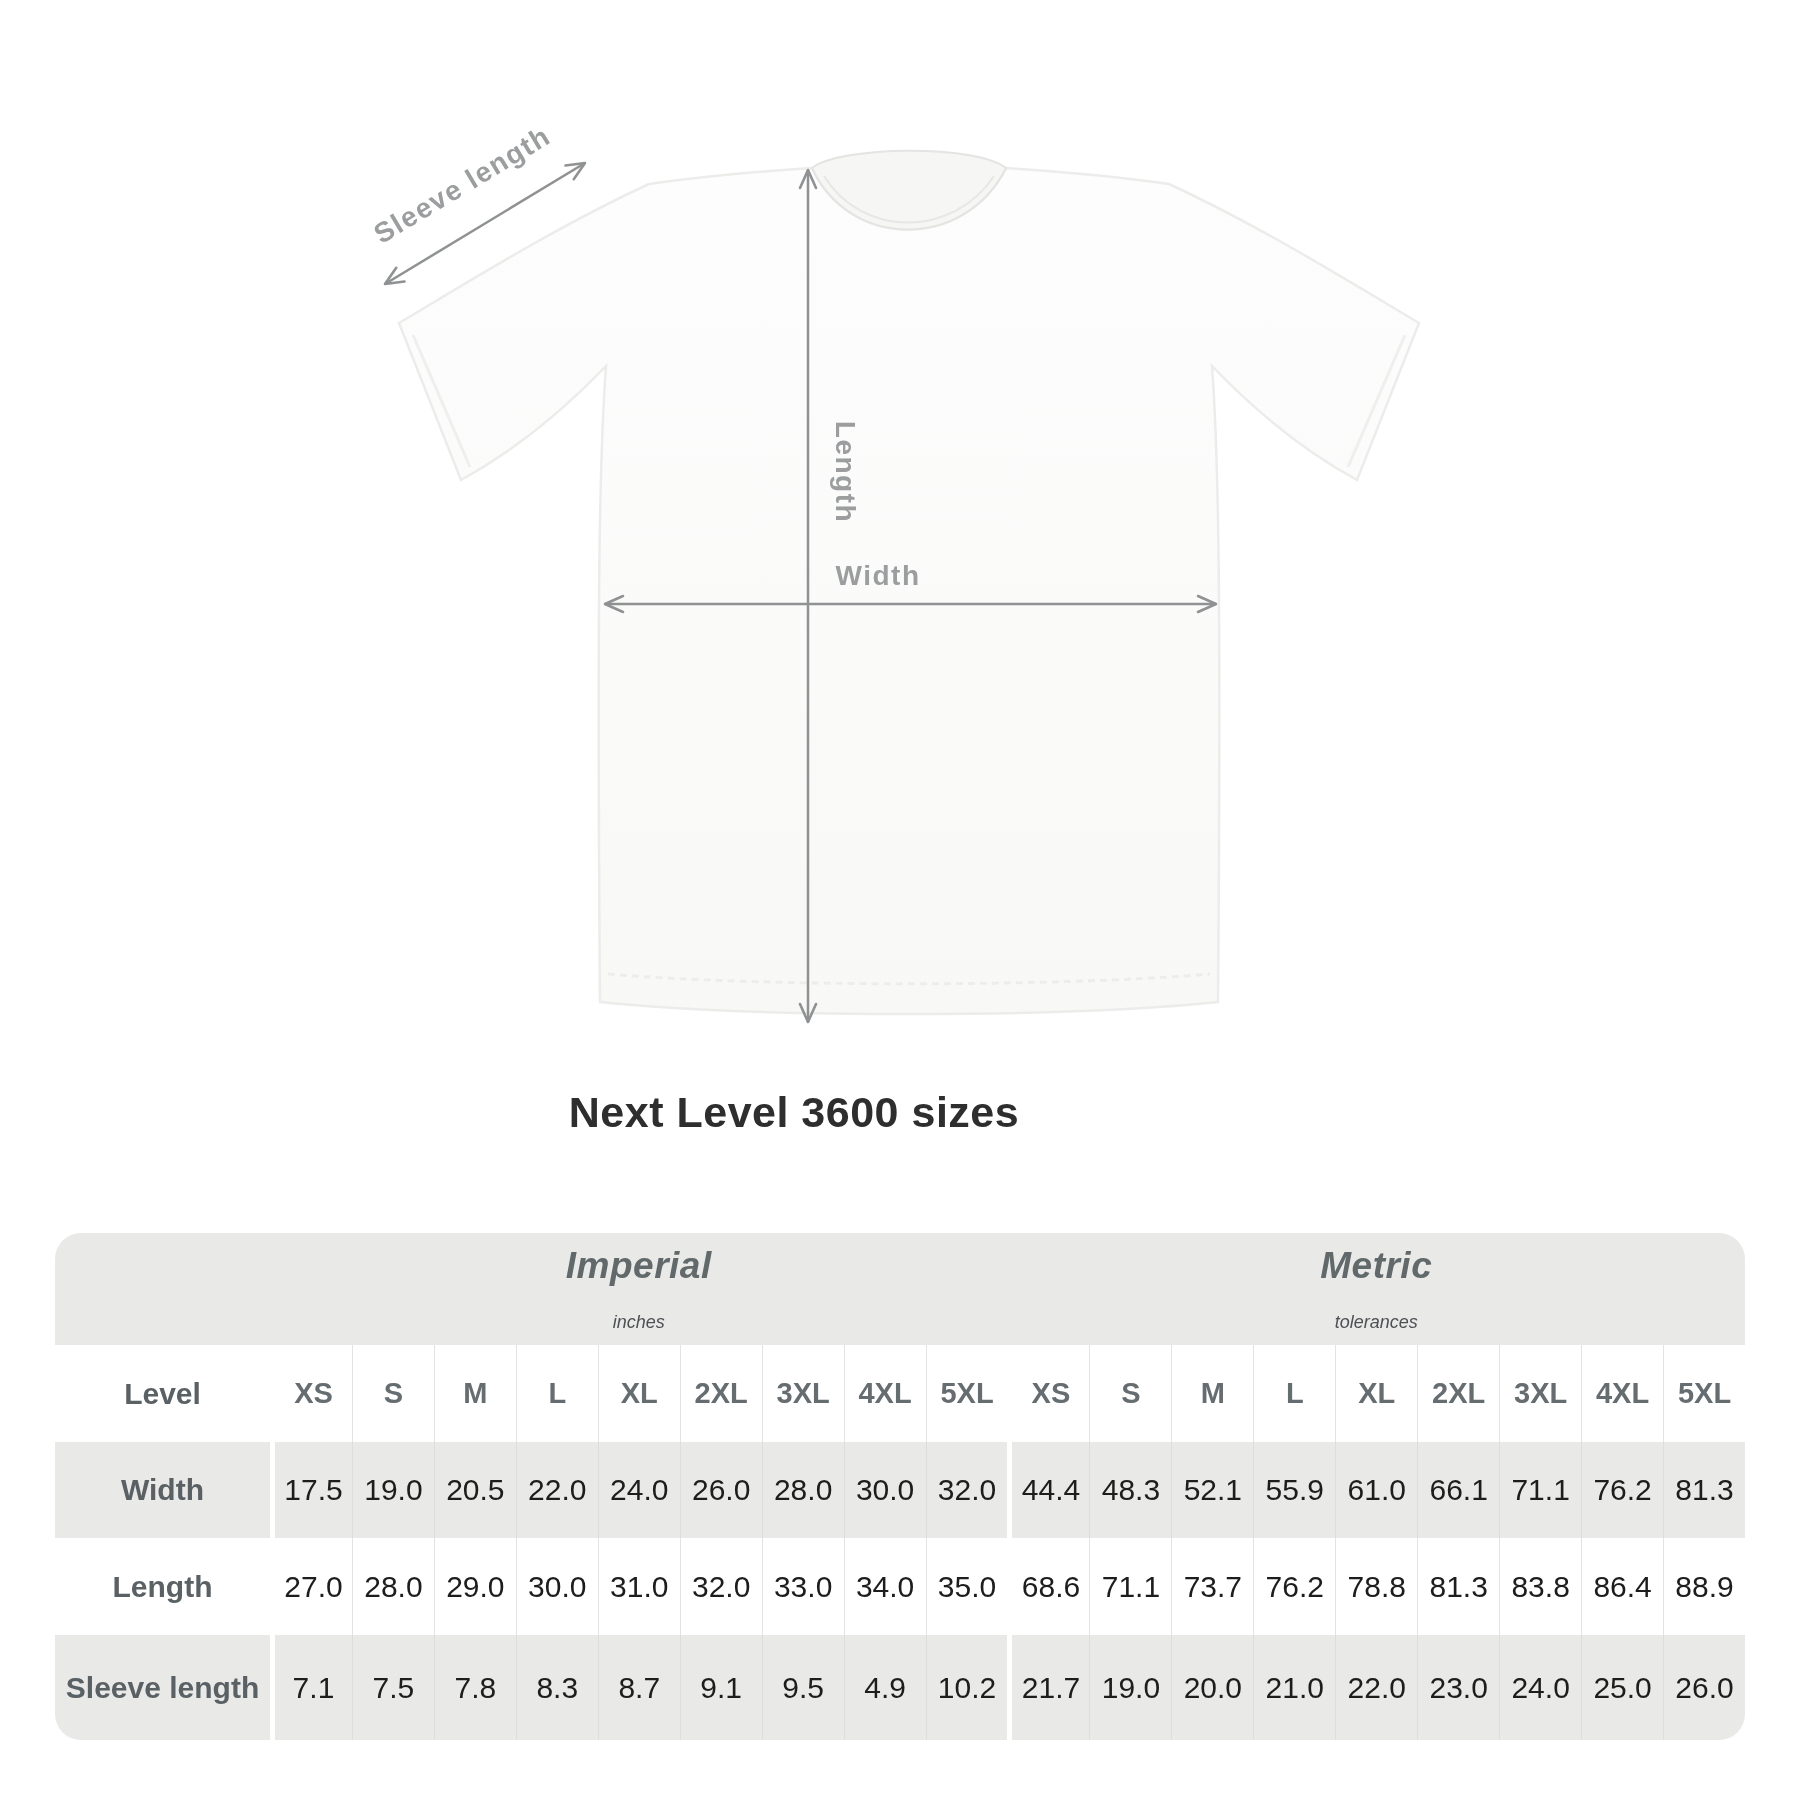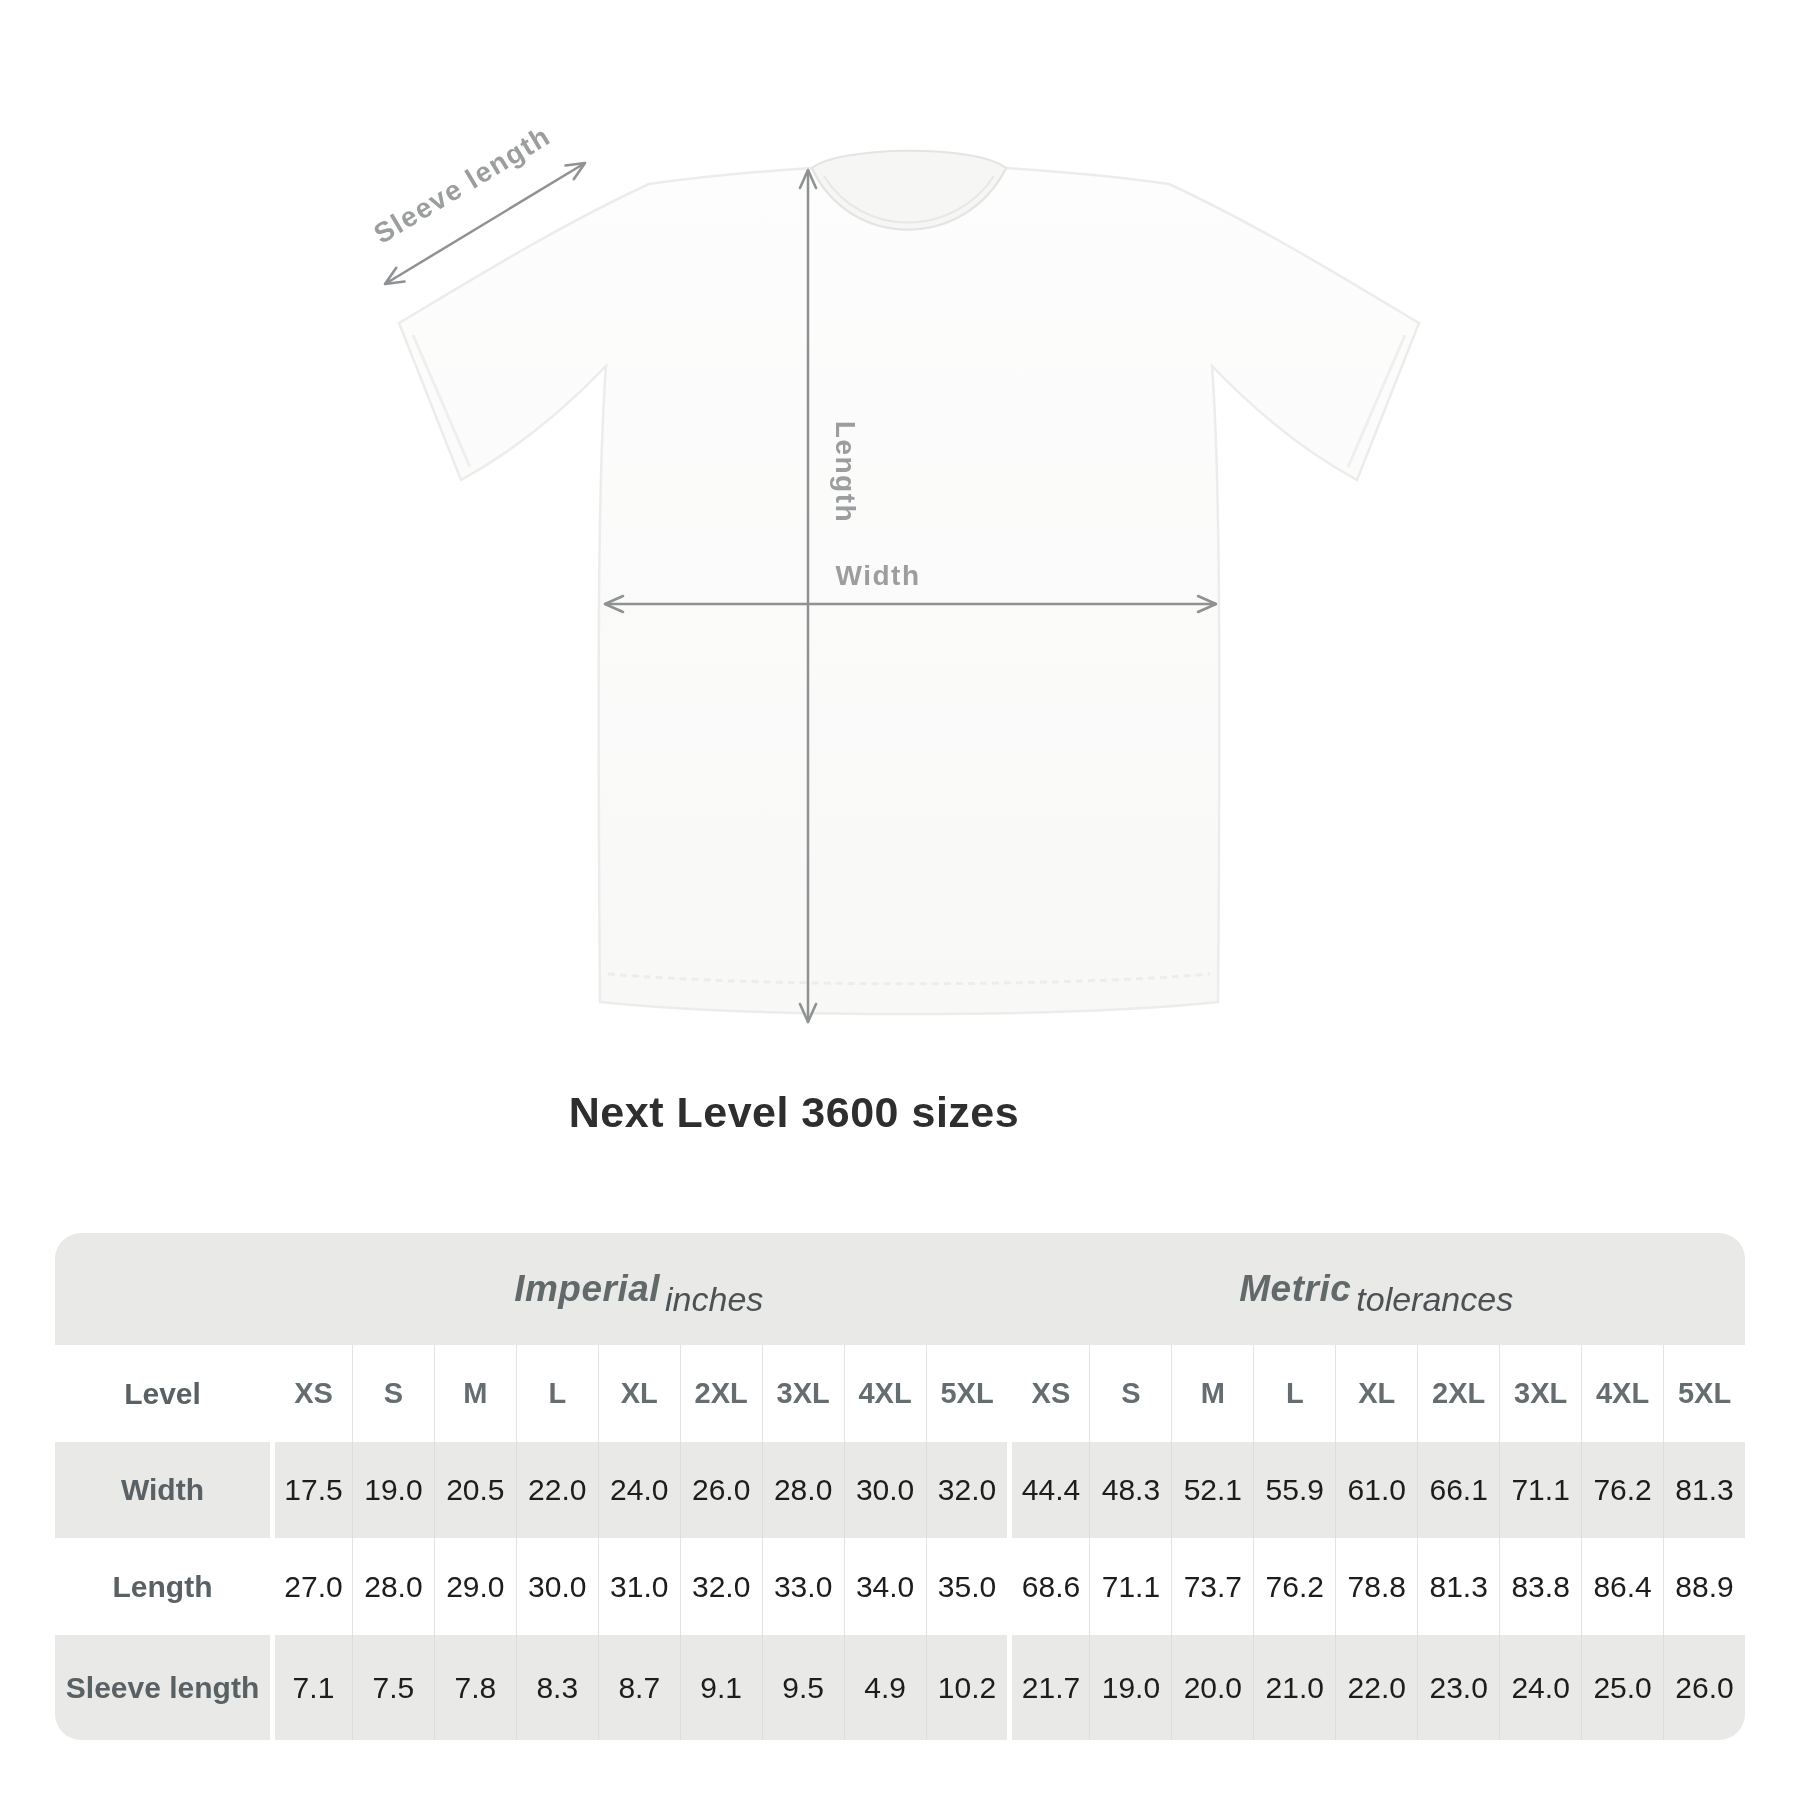--- a/index.html
+++ b/index.html
@@ -23,23 +23,23 @@
     display:grid;grid-template-columns:215px repeat(18,1fr);
     grid-template-rows:112px 97px 96px 97px 105px;
   }
   .cell{display:flex;align-items:center;justify-content:center;font-size:30px;color:var(--value-text,#1d1d1d);min-width:0;}
   .cell.w{background:#ffffff;}
   .lab{font-weight:bold;color:var(--rowlabel-text,#5a6164);}
   .szh{font-weight:bold;color:var(--header-text,#666d70);font-size:29px;text-align:right;}
   .strong{border-left:5px solid #ffffff;}
   .sep-w{border-left:1px solid #e3e3e3;}
   .sep-g{border-left:1px solid rgba(0,0,0,0.05);}
-  .band{grid-column:span 9;gap:5px;}
+  .band{grid-column:span 9;flex-direction:column;gap:5px;}
   .g1{font-weight:bold;font-style:italic;font-size:37px;color:var(--group-text,#62696b);letter-spacing:0.5px;}
-  .g2{font-style:italic;font-size:34px;color:var(--note-text,#4d5154);margin-top:20px;}
+  .g2{font-style:italic;font-size:18px;color:var(--note-text,#4d5154);margin-top:20px;}
 </style>
 </head>
 <body>
 
 <div class="page">
 
   <div class="diagram">
     <svg viewBox="0 0 1800 1110">
       <defs>
         <linearGradient id="shade" x1="0" y1="0" x2="0" y2="1">

